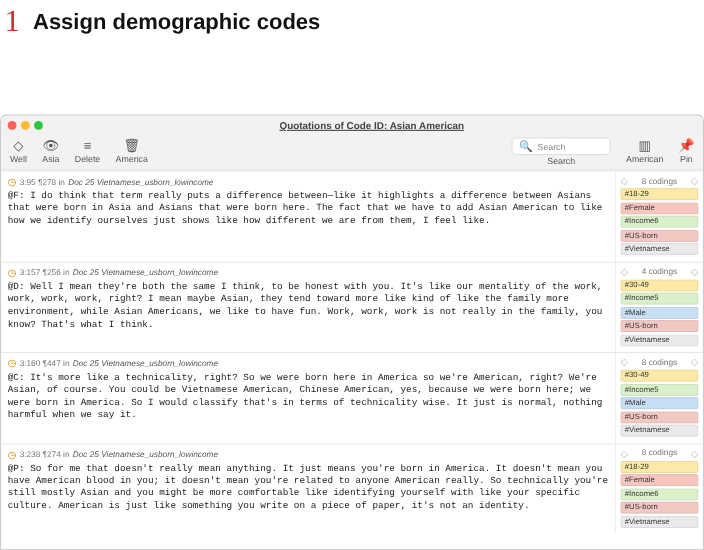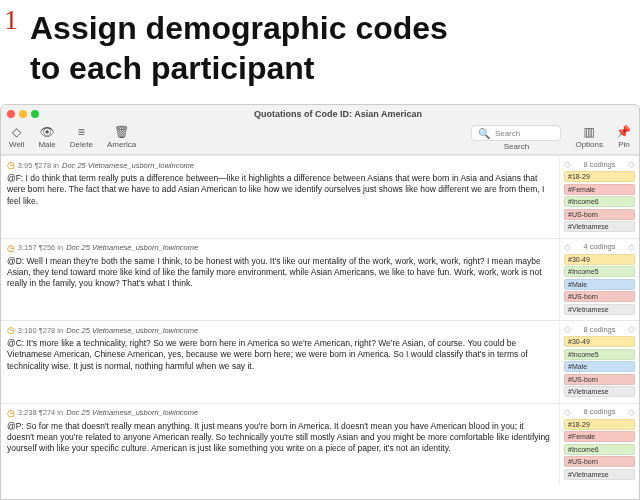--- a/index.html
+++ b/index.html
@@ -1,85 +1,84 @@
 <!DOCTYPE html>
 <html><head>
 <meta charset="utf-8">
 <style>
   * { box-sizing: border-box; margin: 0; padding: 0; }
   body { font-family: -apple-system, Helvetica, Arial, sans-serif; width:640px; height:500px; background:#fff; overflow:hidden; }
   .stepnum { position:absolute; left:4px; top:4px; color:#c92d28; font-size:28px; font-weight:400; font-family: Georgia, serif; }
-  .steptitle { position:absolute; left:30px; top:8px; font-size:32px; font-weight:700; line-height:1.25; color:#111; }
+  .steptitle { position:absolute; left:30px; top:8px; font-size:20px; font-weight:700; line-height:1.25; color:#111; }
   .app { position:absolute; left:0; top:104px; width:640px; height:396px; background:#f2f2f2; font-size:8px; color:#333; border:1px solid #ccc; border-radius:6px 6px 0 0; overflow:hidden;}
   .titlebar { height:18px; display:flex; align-items:center; padding:0 6px; }
   .dot { width:8px; height:8px; border-radius:50%; margin-right:4px; }
   .red{background:#ff5f57}.yellow{background:#febc2e}.green{background:#28c840}
-  .wintitle { flex:1; text-align:center; font-size:9px; font-weight:600; color:#444;}
+  .wintitle { flex:1; text-align:center; font-size:9px; font-weight:600; color:#444;text-decoration:underline;}
   .toolbar { height:32px; display:flex; align-items:flex-start; padding:2px 8px; gap:14px; border-bottom:1px solid #ddd; background:#f2f2f2;}
   .tbtn { display:flex; flex-direction:column; align-items:center; gap:1px; color:#555; font-size:8px;}
   .tbtn .ic { width:14px; height:14px; display:flex; align-items:center; justify-content:center; font-size:12px; color:#555;}
   .spacer{flex:1}
   .search { display:flex; align-items:center; gap:4px; background:#fff; border:1px solid #ddd; border-radius:4px; padding:2px 6px; width:90px; height:16px; color:#888;}
   .content { position:absolute; top:50px; left:0; right:0; bottom:0; overflow:hidden; background:#fff;}
   .row { display:flex; border-top:1px solid #e8e8e8; }
   .main { flex:1; padding:4px 6px 6px 6px; }
   .ref { font-size:7.5px; color:#777; margin-bottom:3px; display:flex; align-items:center; gap:3px;}
   .ref .clock{color:#d68a00; font-size:9px;}
   .ref em { font-style:italic; color:#555; }
-  .quote { font-size:8.5px; line-height:1.35; color:#222; }
+  .quote { font-size:8.5px; line-height:1.35; color:#222;font-family:Liberation Mono, monospace; }
   .side { width:80px; padding:3px 4px 4px 4px; border-left:1px solid #eee;}
   .codings { font-size:7.5px; color:#777; display:flex; align-items:center; justify-content:space-between; margin-bottom:2px;}
   .dia{ color:#bbb; font-size:9px;}
   .tag { font-size:7px; padding:1px 3px; border-radius:2px; margin-bottom:1.5px; border:1px solid rgba(0,0,0,0.06); white-space:nowrap; overflow:hidden; text-overflow:ellipsis;}
   .t-age{background:#fce9a6}.t-fem{background:#f8c6c1}.t-male{background:#c7dff5}.t-inc{background:#d9f0c9}.t-us{background:#f3c7c2}.t-viet{background:#eaeaea}
 </style>
 </head>
 <body>
 
 <div class="stepnum">1</div>
 <div class="steptitle">
   <div>Assign demographic codes</div>
-  <div>to each participant</div>
 </div>
 
 <div class="app">
   <div class="titlebar">
     <div class="dot red"></div>
     <div class="dot yellow"></div>
     <div class="dot green"></div>
     <div class="wintitle">Quotations of Code ID: Asian American</div>
   </div>
   <div class="toolbar">
     <div class="tbtn">
         <span class="ic">◇</span>
         <span>Well</span>
       </div>
     <div class="tbtn">
         <span class="ic">👁</span>
-        <span>Male</span>
+        <span>Asia</span>
       </div>
     <div class="tbtn">
         <span class="ic">≡</span>
         <span>Delete</span>
       </div>
     <div class="tbtn">
         <span class="ic">🗑</span>
         <span>America</span>
       </div>
     <div class="spacer"></div>
     <div style="display:flex;flex-direction:column;align-items:center;gap:1px;">
       <div class="search">
         <span style="font-size:10px;">🔍</span>
         <span>Search</span>
       </div>
       <span style="font-size:8px;color:#555;">Search</span>
     </div>
     <div class="tbtn">
         <span class="ic">▥</span>
-        <span>Options</span>
+        <span>American</span>
       </div>
     <div class="tbtn">
         <span class="ic">📌</span>
         <span>Pin</span>
       </div>
   </div>
 
   <div class="content" id="rows">
       <div class="row">
         <div class="main">
@@ -122,21 +121,21 @@
           <div class="tag t-inc">#Income5</div>
           <div class="tag t-male">#Male</div>
           <div class="tag t-us">#US-born</div>
           <div class="tag t-viet">#Vietnamese</div>
         </div>
       </div>
       <div class="row">
         <div class="main">
           <div class="ref">
             <span class="clock">◷</span>
-            <span>3:160  ¶278 in</span>
+            <span>3:160  ¶447 in</span>
             <em>Doc 25 Vietnamese_usborn_lowincome</em>
           </div>
           <div class="quote">@C: It's more like a technicality, right? So we were born here in America so we're American, right? We're Asian, of course. You could be Vietnamese American, Chinese American, yes, because we were born here; we were born in America. So I would classify that's in terms of technicality wise. It just is normal, nothing harmful when we say it.</div>
         </div>
         <div class="side">
           <div class="codings">
             <span class="dia">◇</span>
             <span>8 codings</span>
             <span class="dia">◇</span>
           </div>

